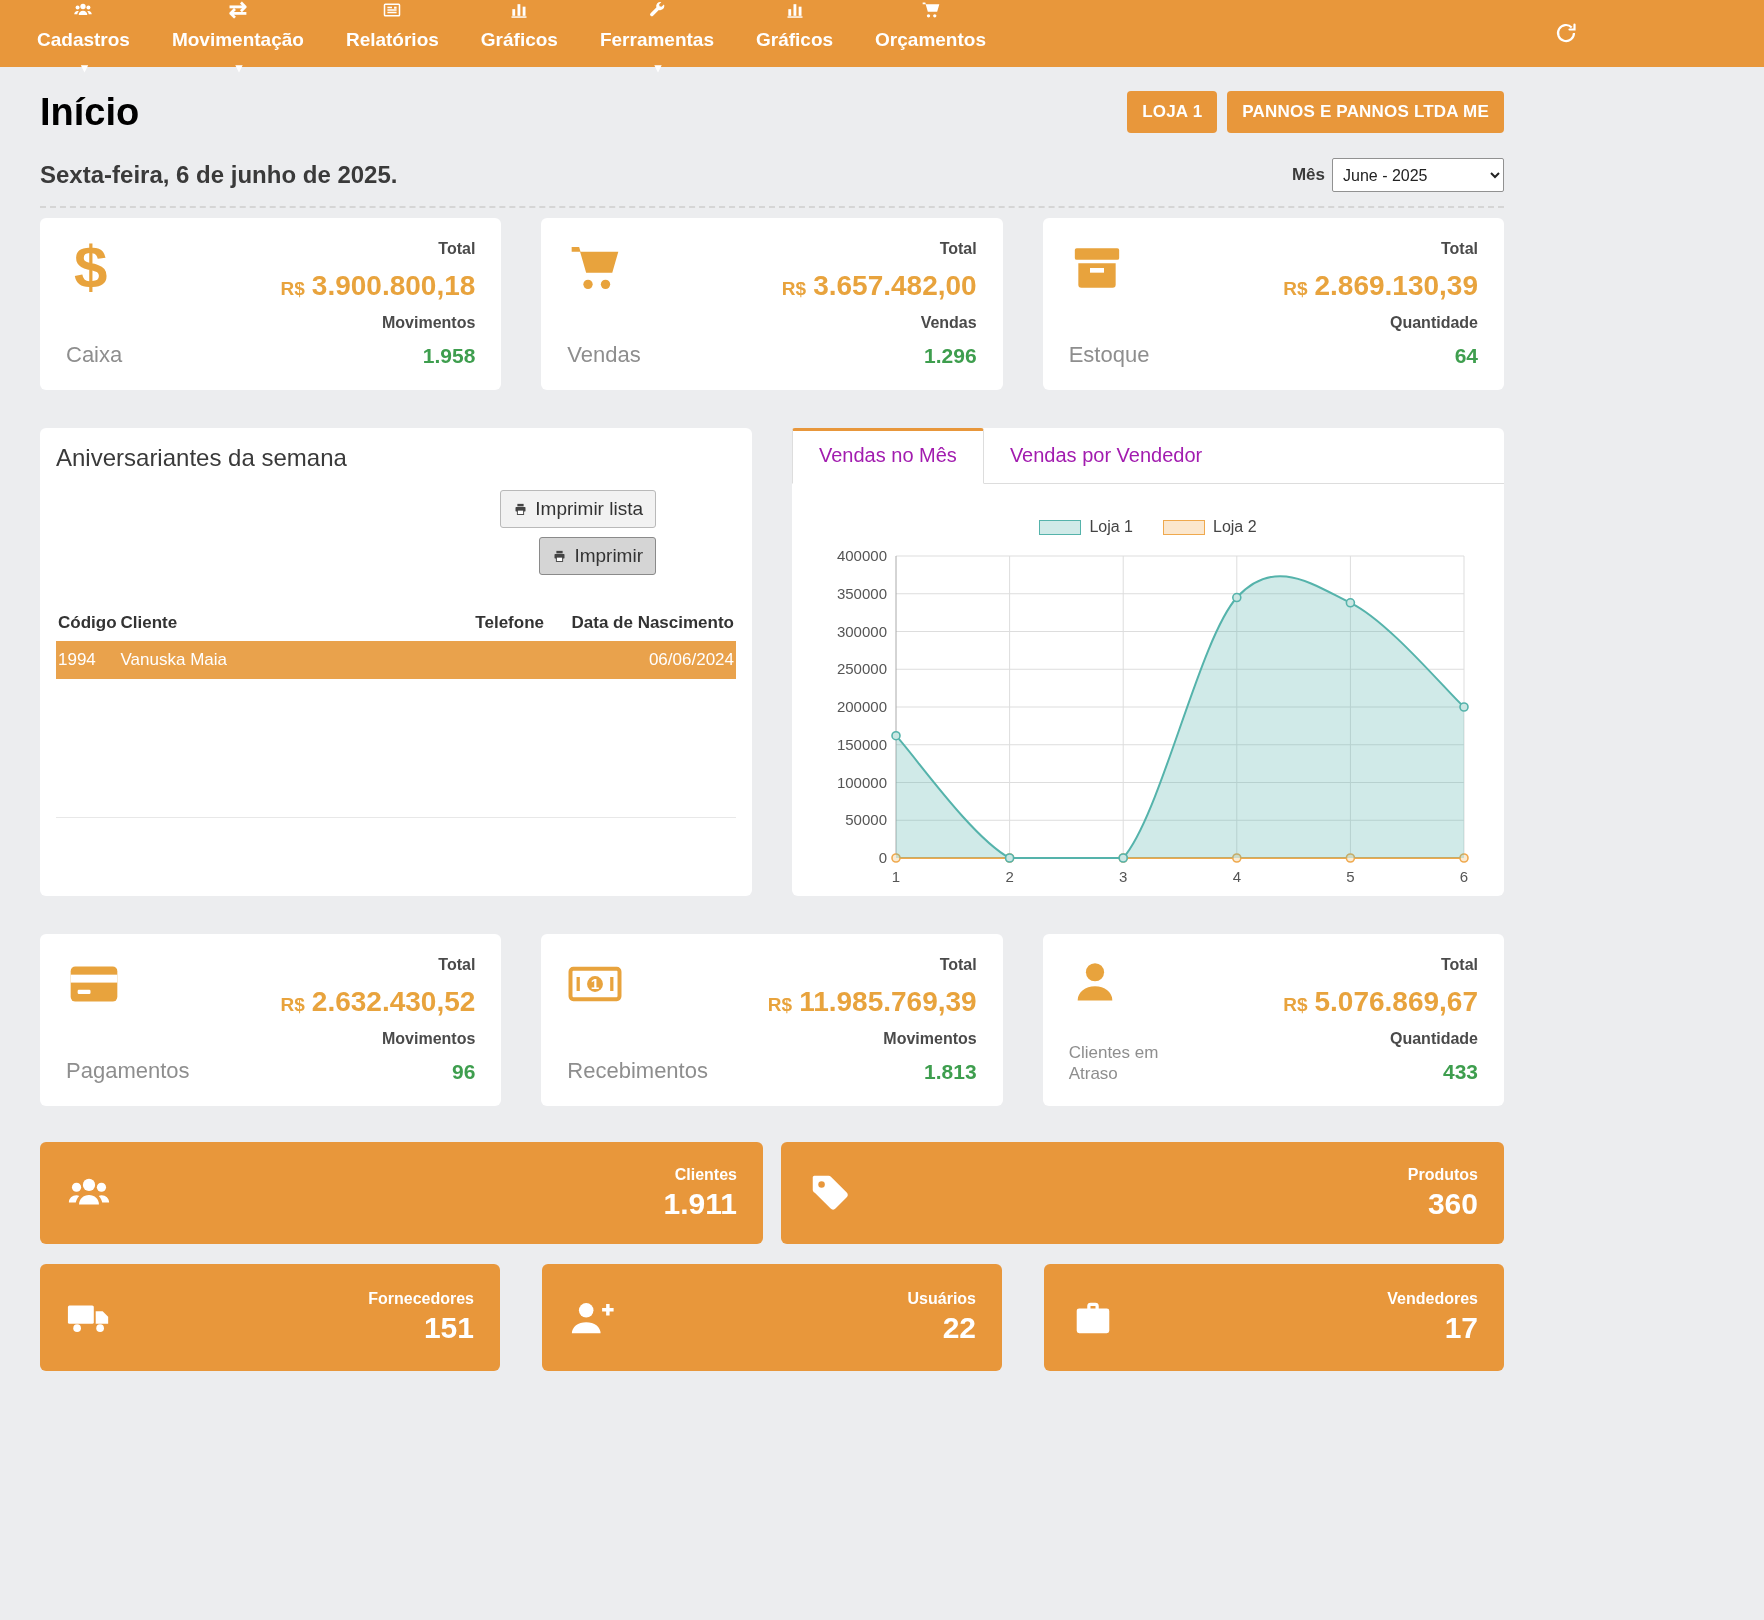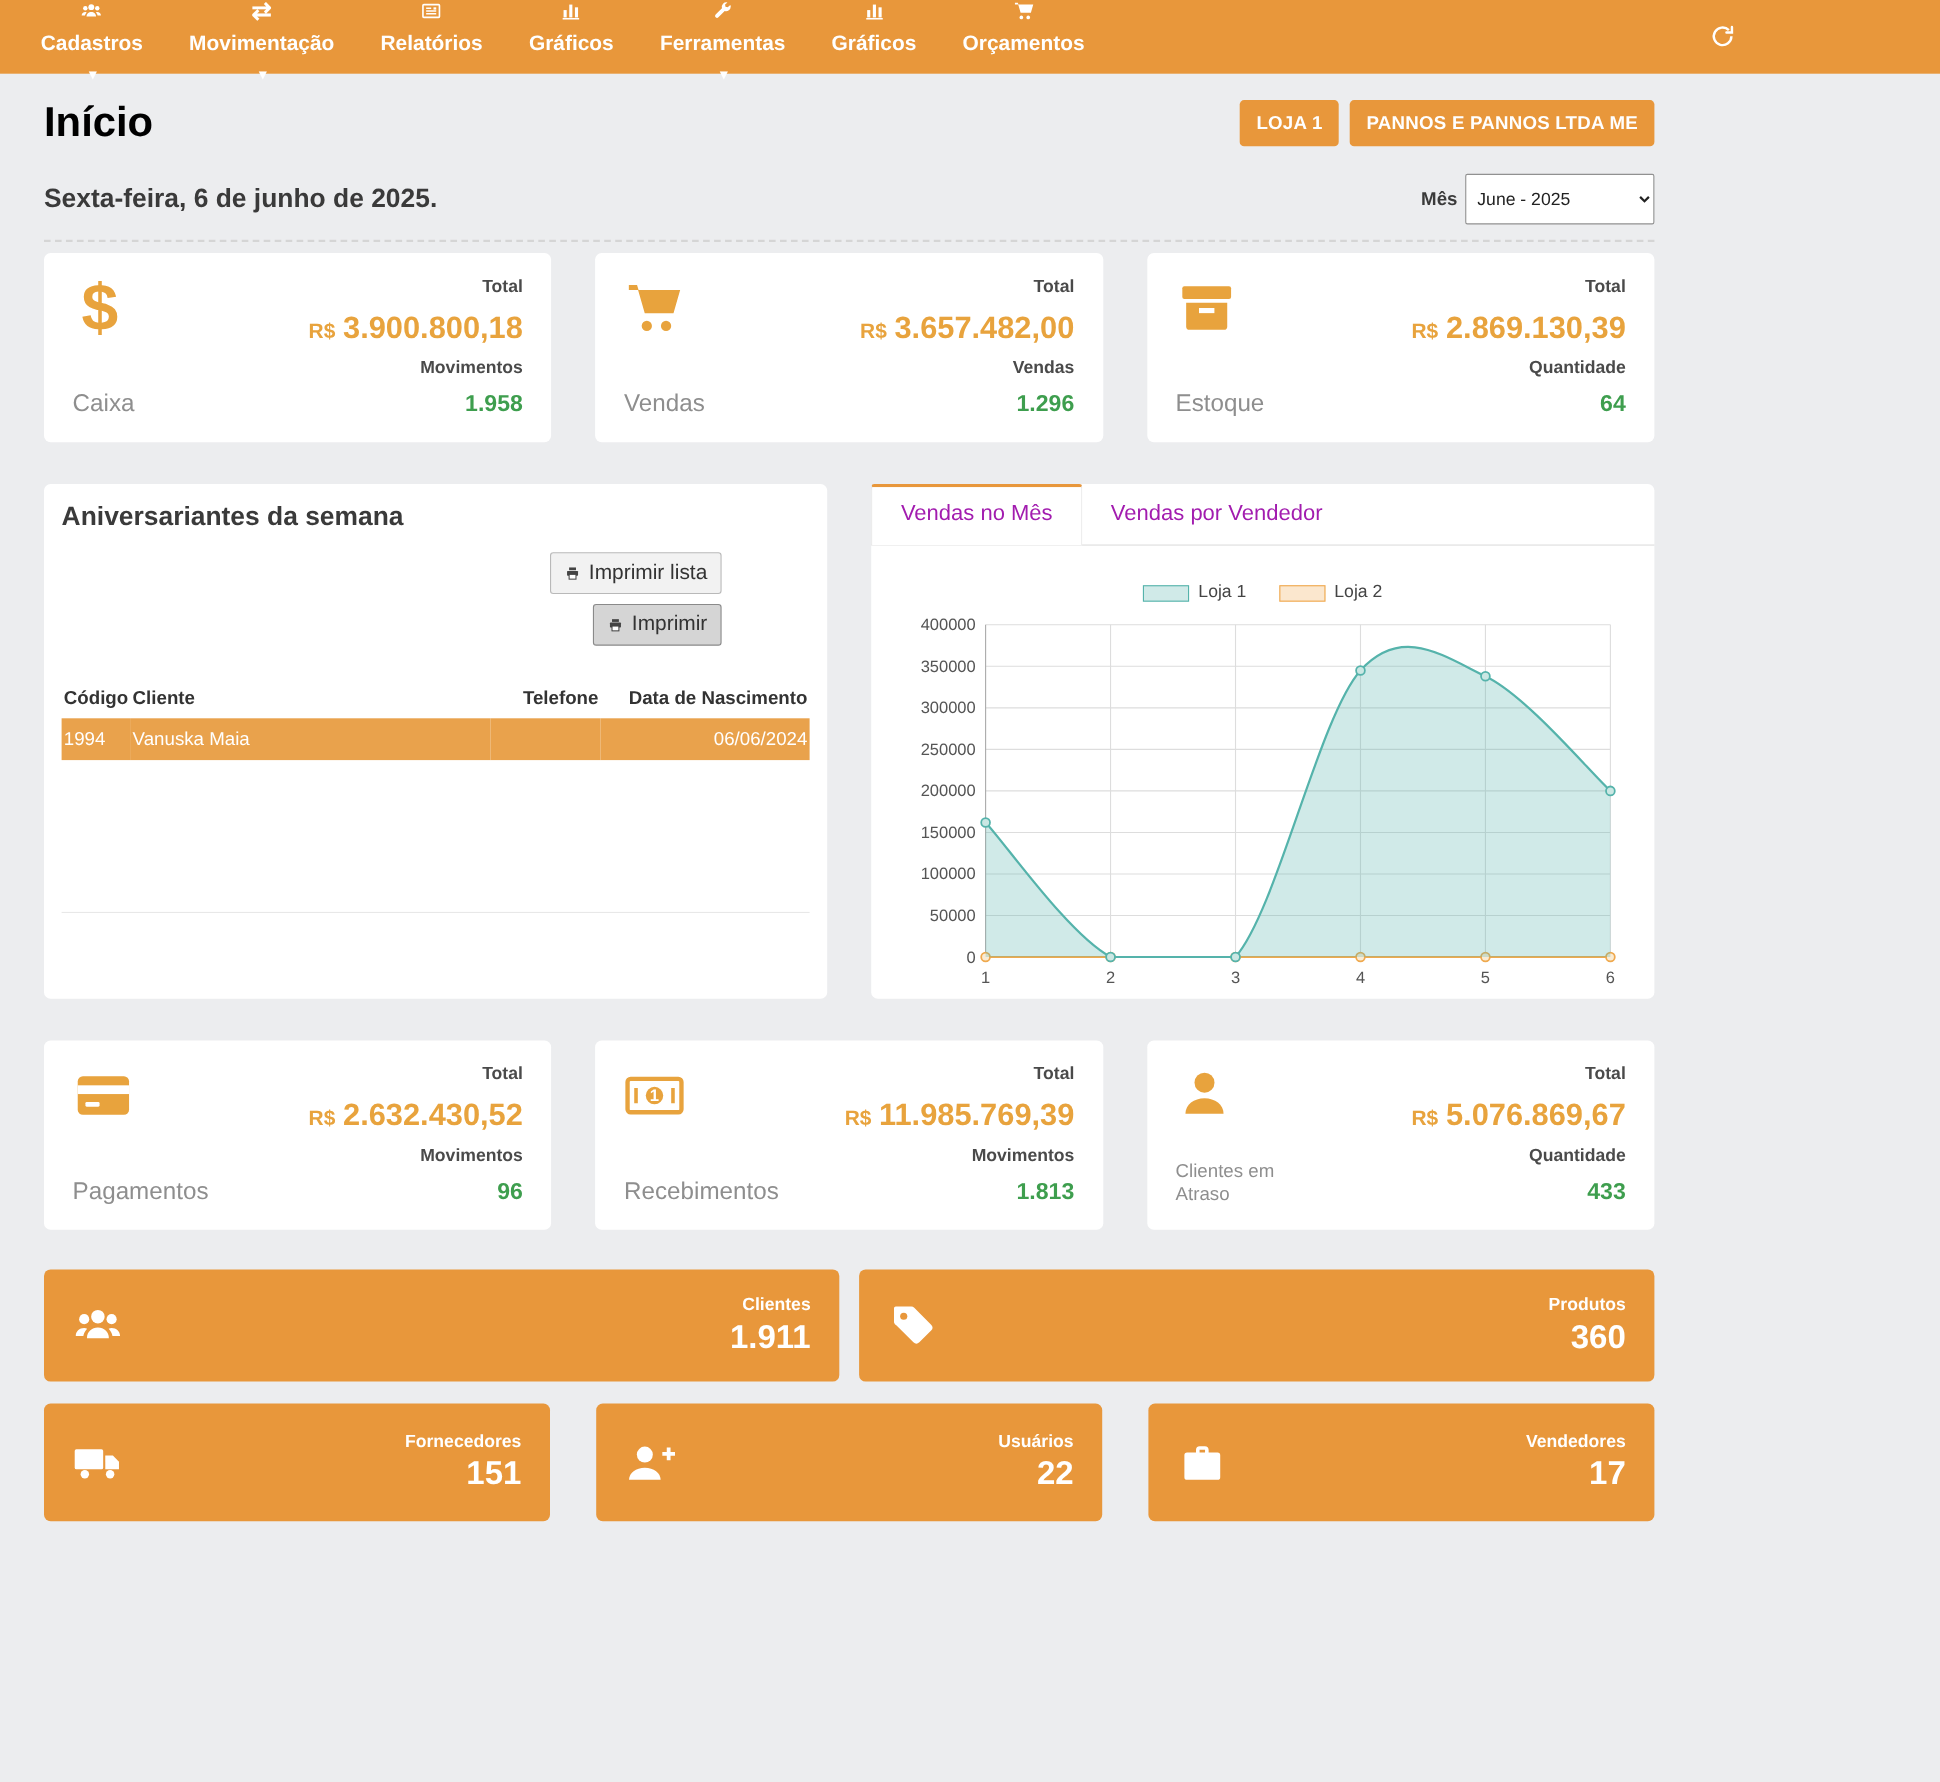--- a/index.html
+++ b/index.html
@@ -18,21 +18,21 @@
   .container{width:1464px;margin:0 auto 0 40px;}
 
   
   .header-row{display:flex;justify-content:space-between;align-items:flex-start;margin-top:24px;}
   h1{font-size:38px;font-weight:600;color:#000000;}
   .header-buttons{display:flex;gap:10px;}
   .hdr-btn{background:#E8973B;color:#fff;font-weight:700;font-size:17px;border:none;border-radius:4px;padding:11px 15px;cursor:pointer;font-family:inherit;letter-spacing:.2px;}
   .date-row{display:flex;justify-content:space-between;align-items:center;margin-top:24px;}
   .date-text{font-size:24px;font-weight:600;}
   .month-picker{display:flex;align-items:center;gap:7px;font-size:17px;font-weight:600;}
-  .month-picker select{width:172px;height:46px;font-size:16px;font-family:inherit;border:1px solid #919191;border-radius:2px;background:#fff;padding:0 6px;color:#222;}
+  .month-picker select{width:172px;height:34px;font-size:16px;font-family:inherit;border:1px solid #919191;border-radius:2px;background:#fff;padding:0 6px;color:#222;}
   .dashed{border:none;border-top:2px dashed #d5d5d5;margin-top:14px;}
 
   
   .card{background:#fff;border-radius:6px;}
   .grid3{display:grid;grid-template-columns:repeat(3,1fr);gap:40px;}
   .cards-top{margin-top:10px;}
   .cards-bottom{margin-top:38px;}
   .stat{display:flex;justify-content:space-between;padding:22px 26px;height:172px;}
   .stat-left{display:flex;flex-direction:column;justify-content:space-between;max-width:140px;}
   .stat-icon{color:#E8A33D;}
@@ -43,21 +43,21 @@
   .stat-right{text-align:right;display:flex;flex-direction:column;justify-content:space-between;}
   .stat-label{font-size:16px;font-weight:700;color:#4A4A4A;}
   .stat-value{color:#E8A33D;font-weight:700;white-space:nowrap;}
   .stat-value .cur{font-size:19px;margin-right:7px;}
   .stat-value .num{font-size:28px;}
   .stat-count{color:#3E9E4E;font-size:21px;font-weight:700;}
 
   
   .mid{display:grid;grid-template-columns:1fr 1fr;gap:40px;margin-top:38px;align-items:stretch;}
   .bday{padding:16px;}
-  .bday-title{font-size:24px;font-weight:700;color:#3a3a3a;}
+  .bday-title{font-size:24px;font-weight:400;color:#3a3a3a;}
   .bday-btns{display:flex;flex-direction:column;align-items:flex-end;gap:9px;margin-top:18px;padding-right:80px;}
   .btn{display:inline-flex;align-items:center;gap:7px;font-size:19px;font-family:inherit;color:#333;background:#f2f2f2;border:1px solid #b9b9b9;border-radius:3px;padding:7px 12px;cursor:pointer;}
   .btn.pressed{background:#d5d5d5;border-color:#8a8a8a;}
   .btn svg{width:15px;height:15px;fill:#444;}
   .bday table{width:100%;border-collapse:collapse;margin-top:30px;font-size:17px;}
   .bday th{text-align:left;font-weight:700;color:#333;padding:8px 2px;white-space:nowrap;}
   .bday th.r,.bday td.r{text-align:right;}
   .col-codigo{width:60px;}
   .col-telefone{width:100px;}
   .col-nasc{width:190px;}

